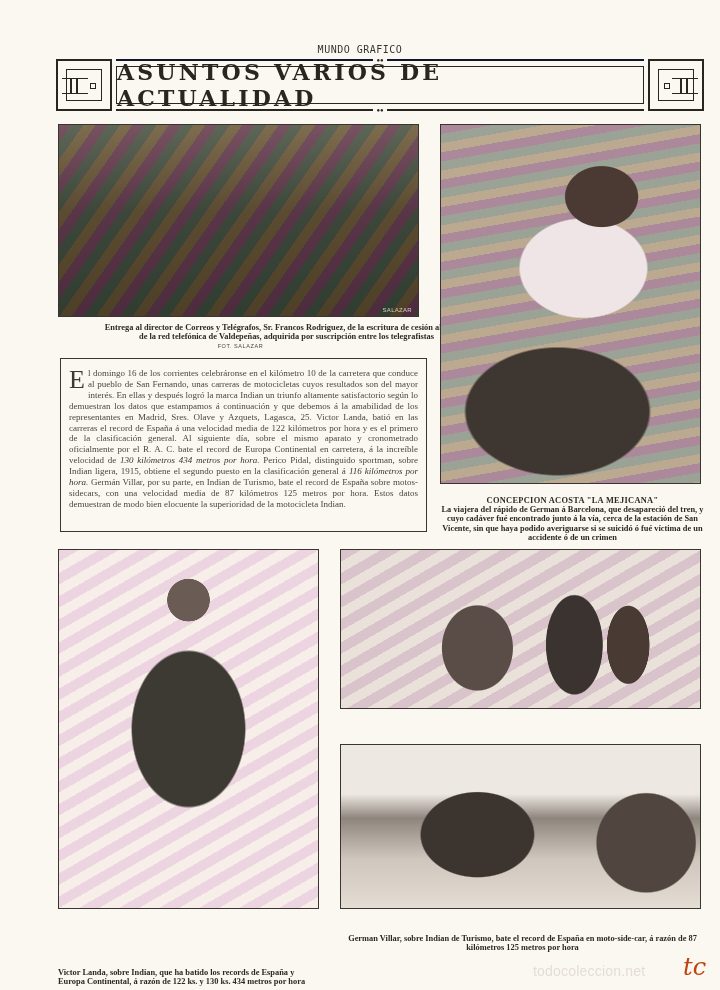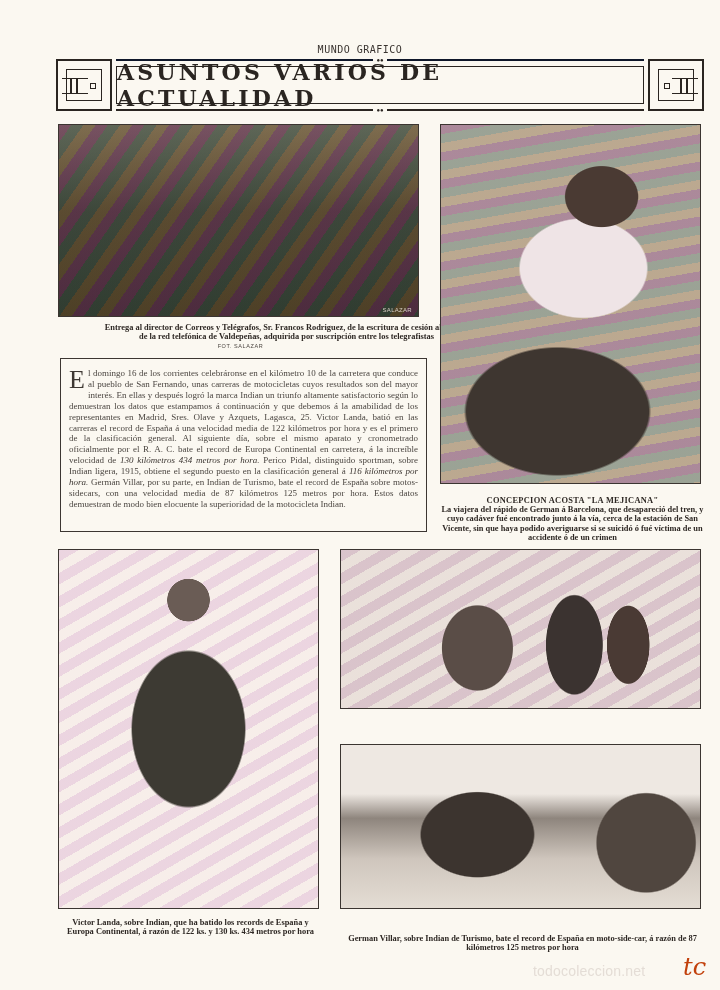--- a/index.html
+++ b/index.html
@@ -113,21 +113,21 @@
   }
   .credit-line {
     position: absolute; text-align: center;
     font-family: "Liberation Sans", sans-serif; font-size: 5.5px; letter-spacing: 0.6px; color: #4a443f;
   }
   .cap1 { left: 58px; top: 323px; width: 365px; margin-left: 46px; }
   .cred1 { left: 58px; top: 343px; width: 365px; }
   .cap2-title { left: 440px; top: 496px; width: 265px; letter-spacing: 0.3px; }
   .cap2 { left: 440px; top: 505px; width: 265px; }
   .cap4 { left: 340px; top: 722px; width: 365px; margin-top: 36px; }
-  .cap3 { left: 58px; top: 918px; width: 265px; text-align: center; }
+  .cap3 { left: 58px; top: 968px; width: 265px; text-align: left; }
   .cap5 { left: 340px; top: 918px; width: 365px; margin-top: 16px; }
 
   
   .article {
     position: absolute; left: 60px; top: 358px; width: 367px; height: 174px;
     border: 1.5px solid #3c3632; box-sizing: border-box; padding: 9px 8px 0 8px;
   }
   .article p {
     margin: 0; text-align: justify; font-size: 9px; line-height: 10.9px; color: #4a4540;
   }

